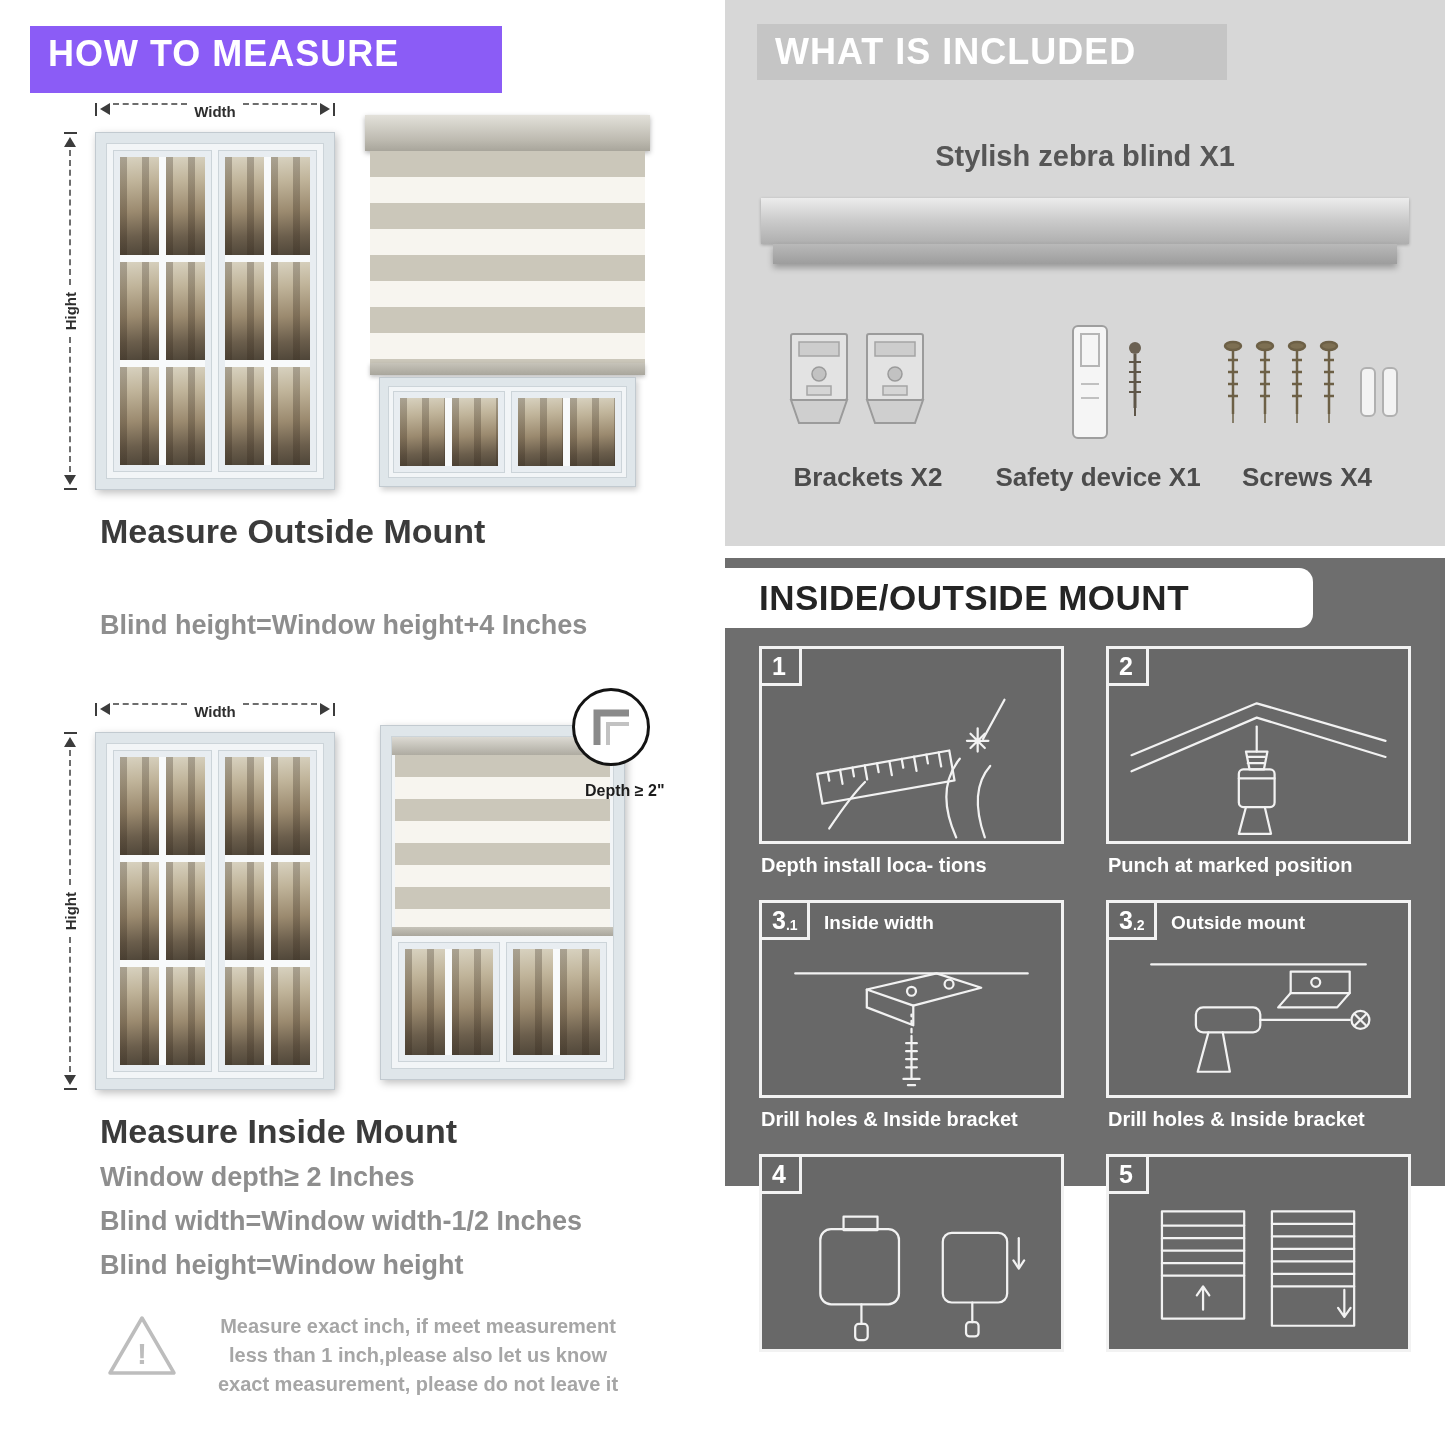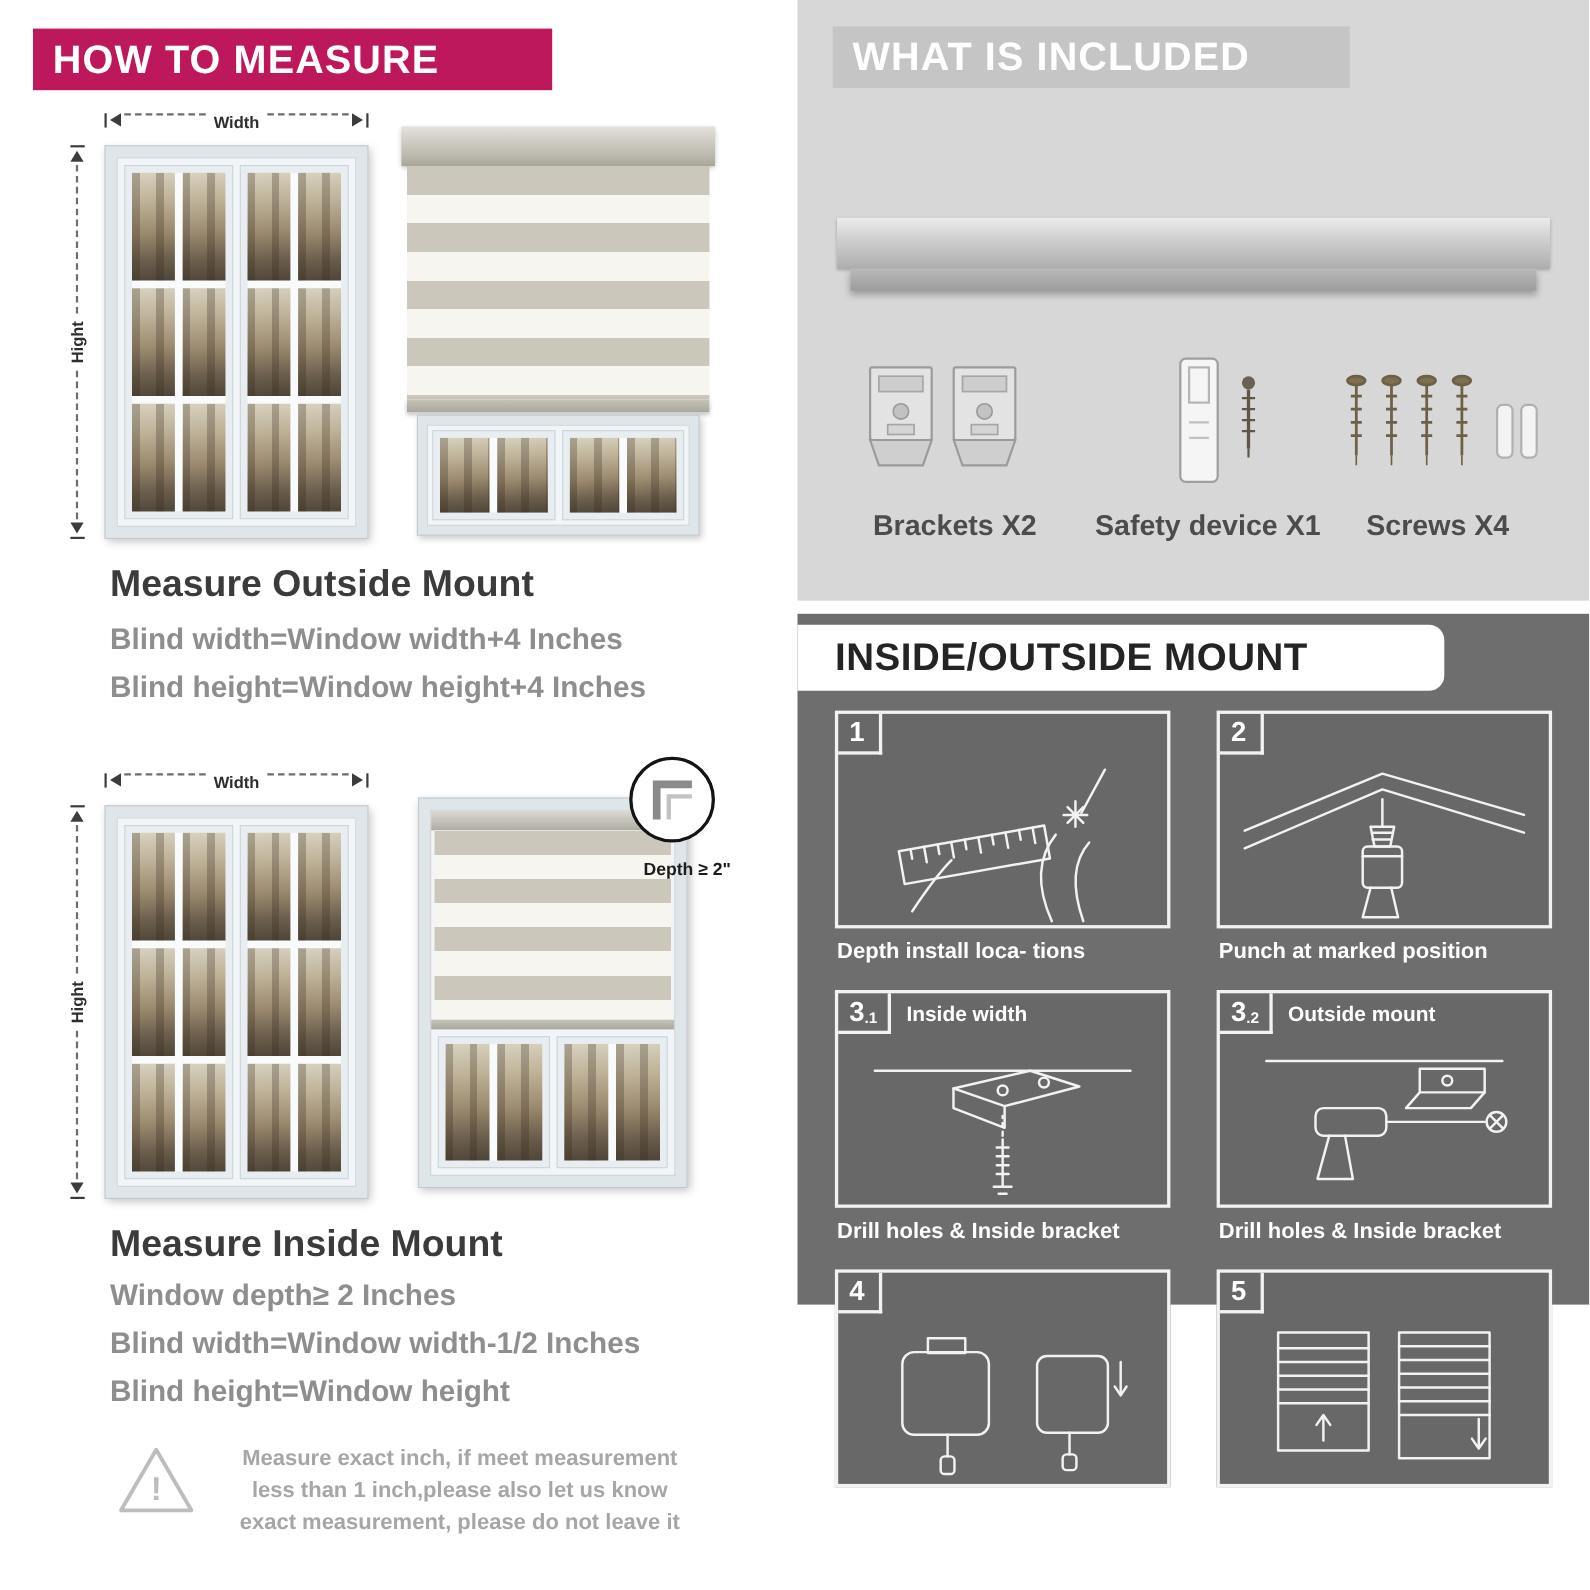--- a/index.html
+++ b/index.html
@@ -1,22 +1,22 @@
 <!DOCTYPE html>
 <html><head>
 <meta charset="utf-8">
 <style>
   * { margin:0; padding:0; box-sizing:border-box; }
   html,body { background:#fff; }
   body { font-family:"Liberation Sans", sans-serif; }
   .page { position:relative; width:1445px; height:1445px; background:#ffffff; overflow:hidden; }
 
   
-  .left-header { position:absolute; left:30px; top:26px; width:472px; height:56px;
-    background:#be185d; color:#ffffff; font-size:36px; font-weight:bold;
+  .left-header { position:absolute; left:30px; top:26px; width:472px; height:67px;
+    background:#8b5cf6; color:#ffffff; font-size:36px; font-weight:bold;
     line-height:56px; padding-left:18px; letter-spacing:1px; }
 
   .section-title { position:absolute; font-size:34px; font-weight:bold; color:#3b3b3b; }
   .body-line { position:absolute; font-size:27px; font-weight:bold; color:#8e8e8e; }
 
   
   .window { position:absolute; background:#dfe6ea; border:1px solid #c2cad0; padding:10px;
     box-shadow:2px 3px 8px rgba(0,0,0,.25); }
   .sashes { display:flex; gap:6px; width:100%; height:100%; background:#f2f5f7;
     border:1px solid #ccd4d9; padding:6px; }
@@ -173,21 +173,20 @@
             <div class="panes rows1">
               <div class="pane"></div>
               <div class="pane"></div>
             </div>
           </div>
       </div>
     </div>
   </div>
 
   <div class="section-title" style="left:100px; top:512px;">Measure Outside Mount</div>
-  <div class="body-line" style="left:100px; top:566px;">Blind width=Window width+4 Inches</div>
   <div class="body-line" style="left:100px; top:610px;">Blind height=Window height+4 Inches</div>
 
   <div class="h-arrow" style="left:95px; top:703px; width:240px;">
     <span class="arr-bar-h"></span>
       <span class="tri-l"></span>
     <span class="dash-h"></span>
     <span class="arr-lbl">Width</span>
     <span class="dash-h"></span>
     <span class="tri-r"></span>
       <span class="arr-bar-h"></span>
@@ -270,20 +269,21 @@
   <div class="warning-wrap" style="left:105px; top:1312px;">
     <svg width="74" height="68" viewBox="0 0 74 68">
       <path d="M37 6 L69 61 H5 Z" fill="none" stroke="#bdbdbd" stroke-width="3.5" stroke-linejoin="round"></path>
       <text x="37" y="52" text-anchor="middle" font-size="30" font-weight="bold" fill="#bdbdbd">!</text>
     </svg>
     <div class="warning-text">Measure exact inch, if meet measurement less than 1 inch,please also let us know exact measurement, please do not leave it</div>
   </div>
 
   <div class="included">
     <div class="included-header">WHAT IS INCLUDED</div>
+    <div class="product-label">Stylish zebra blind X1</div>
 
     <div class="headrail">
       <div class="headrail-main"></div>
       <div class="headrail-lip"></div>
     </div>
 
     <svg class="hw-icon" style="left:62px; top:330px;" width="64" height="100" viewBox="0 0 64 100">
       <rect x="4" y="4" width="56" height="66" rx="2" fill="#e3e3e3" stroke="#9b9b9b" stroke-width="2"></rect>
       <rect x="12" y="12" width="40" height="14" fill="#cdcdcd" stroke="#a5a5a5" stroke-width="1.5"></rect>
       <circle cx="32" cy="44" r="7" fill="#c2c2c2" stroke="#9b9b9b" stroke-width="1.5"></circle>

